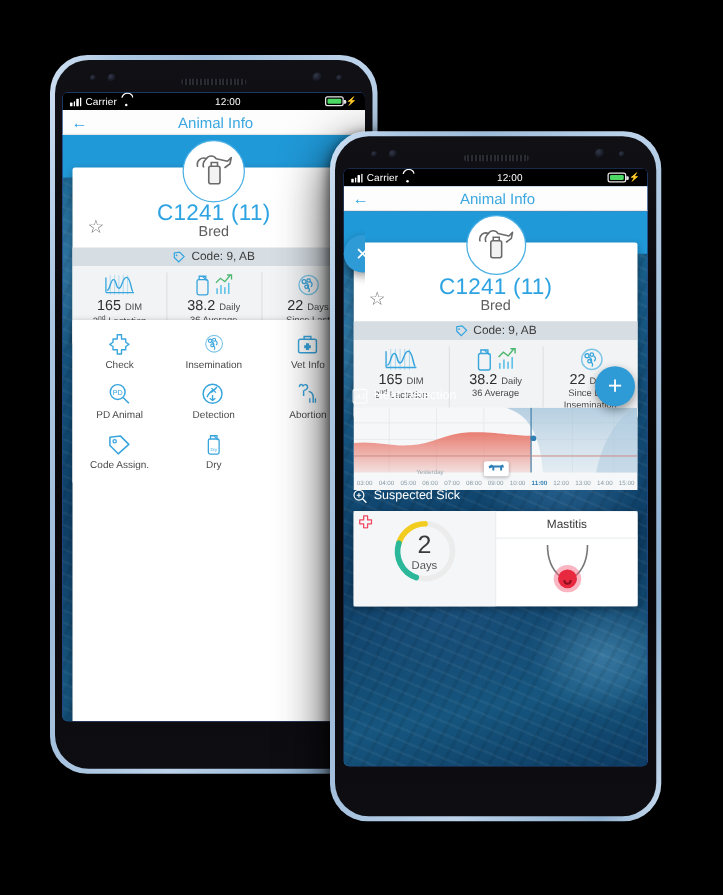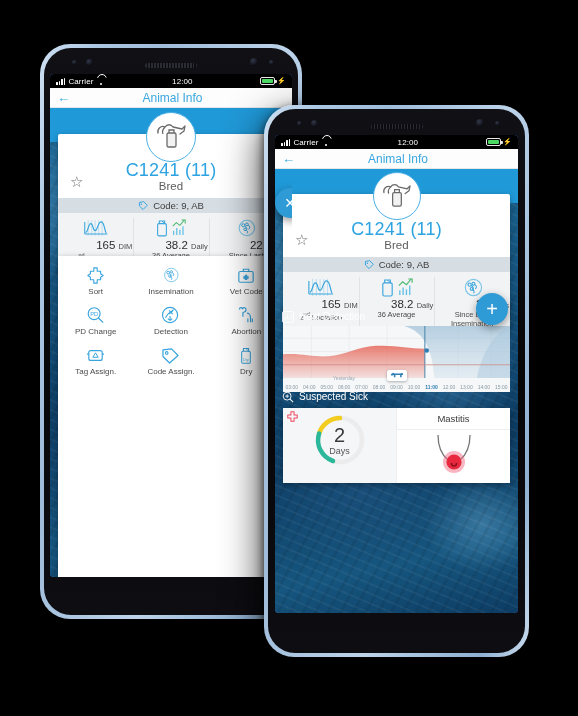--- a/index.html
+++ b/index.html
@@ -120,21 +120,21 @@
   .codebar {
     background:#d6dde3; display:flex; align-items:center; justify-content:center; gap:5px;
     font-size:9.5px; color:#3d3d3d; height:15px;
   }
 
   
   .statsrow { display:flex; background:#f1f3f4; }
   .stat { flex:1; text-align:center; padding:4px 1px 5px; position:relative; }
   .stat + .stat::before{content:"";position:absolute;left:0;top:5px;bottom:5px;width:1px;background:#e0e3e5;}
   .stat .ic { height:22px; display:flex; align-items:center; justify-content:center; gap:2px; }
-  .stat .big { font-size:11.5px; color:#2e2e2e;text-align:right; }
+  .stat .big { font-size:11.5px; color:#2e2e2e; }
   .stat .big em { font-style:normal; font-size:7.5px; color:#4b4b4b; }
   .stat .sub { font-size:7.5px; color:#4b4b4b; line-height:1.18; margin-top:1px; }
 
   
   .grid { display:flex; flex-wrap:wrap; background:#fff; padding:4px 0 6px; }
   .gitem { width:33.3333%; text-align:center; padding:5px 1px 4px; cursor:pointer; }
   .gitem .gi { height:20px; display:flex; align-items:center; justify-content:center; }
   .gitem .gl { font-size:8px; color:#4a4a4a; margin-top:2px; }
 
   
@@ -302,21 +302,21 @@
         </div>
 
         <div class="card" style="left:8px;right:8px;top:148px;bottom:-6px;">
           <div class="grid" id="grid-back">
               <div class="gitem">
                 <div class="gi">
                   <svg width="17" height="17" viewBox="0 0 20 20">
                     <path d="M8 1 L12 1 L12 5 L16 5 L16 8 L19 10 L16 12 L16 15 L12 15 L12 19 L8 19 L8 15 L4 15 L4 12 L1 10 L4 8 L4 5 L8 5 Z" fill="none" stroke="#39a5dd" stroke-width="1.3" stroke-linejoin="round"></path>
                   </svg>
                 </div>
-                <div class="gl">Sort</div>
+                <div class="gl">Check</div>
               </div>
               <div class="gitem">
                 <div class="gi">
                   <svg width="19" height="18" viewBox="0 0 24 22">
                     <circle cx="13" cy="11" r="8.5" fill="none" stroke="#7ec6e8" stroke-width="1.2"></circle>
                     <g fill="none" stroke="#39a5dd" stroke-width="1.1">
                       <circle cx="9" cy="8" r="1.7"></circle>
                       <path d="M10.6 9 C13 10 13.5 12.5 12 14"></path>
                       <circle cx="13" cy="7" r="1.5"></circle>
                       <path d="M14.4 8 C16.5 9 16.5 11 15 12.5"></path>
@@ -328,31 +328,31 @@
                 <div class="gl">Insemination</div>
               </div>
               <div class="gitem">
                 <div class="gi">
                   <svg width="18" height="17" viewBox="0 0 20 19">
                     <rect x="2" y="5" width="16" height="12" rx="1.6" fill="none" stroke="#39a5dd" stroke-width="1.3"></rect>
                     <path d="M7 5 L7 2.5 L13 2.5 L13 5" fill="none" stroke="#39a5dd" stroke-width="1.3"></path>
                     <path d="M8.6 8.6 L11.4 8.6 L11.4 10.2 L13 10.2 L13 13 L11.4 13 L11.4 14.6 L8.6 14.6 L8.6 13 L7 13 L7 10.2 L8.6 10.2 Z" fill="#39a5dd"></path>
                   </svg>
                 </div>
-                <div class="gl">Vet Code</div>
+                <div class="gl">Vet Info</div>
               </div>
               <div class="gitem">
                 <div class="gi">
                   <svg width="19" height="18" viewBox="0 0 21 20">
                     <circle cx="9" cy="8.5" r="6.6" fill="none" stroke="#39a5dd" stroke-width="1.3"></circle>
                     <line x1="13.8" y1="13.3" x2="19" y2="18.5" stroke="#39a5dd" stroke-width="1.4"></line>
                     <text x="9" y="11.3" font-size="6.4" fill="#39a5dd" text-anchor="middle" font-family="Liberation Sans, sans-serif">PD</text>
                   </svg>
                 </div>
-                <div class="gl">PD Change</div>
+                <div class="gl">PD Animal</div>
               </div>
               <div class="gitem">
                 <div class="gi">
                   <svg width="19" height="18" viewBox="0 0 21 20">
                     <circle cx="10" cy="10" r="8.4" fill="none" stroke="#39a5dd" stroke-width="1.3"></circle>
                     <path d="M5 13 C7 9 9 7 12 6 L14 4" fill="none" stroke="#39a5dd" stroke-width="1.2"></path>
                     <path d="M9 5 L13 9 M13 5 L9 9" stroke="#39a5dd" stroke-width="1.2"></path>
                     <path d="M10 11 L10 16 M7.5 14 L10 16 L12.5 14" fill="none" stroke="#39a5dd" stroke-width="1.2"></path>
                   </svg>
                 </div>
@@ -361,30 +361,20 @@
               <div class="gitem">
                 <div class="gi">
                   <svg width="19" height="18" viewBox="0 0 21 20">
                     <path d="M3 4 C2 2 5 1 6 3 C7.5 1 10 2 10 4 C10 6 8 7 6.5 7" fill="none" stroke="#39a5dd" stroke-width="1.3"></path>
                     <path d="M6.5 7 L6.5 12" stroke="#39a5dd" stroke-width="1.3"></path>
                     <path d="M11 8 C13 8 15 10 15 13 L15 18" fill="none" stroke="#39a5dd" stroke-width="1.3"></path>
                     <path d="M12 18 L12 14 M17 18 L17 14" stroke="#39a5dd" stroke-width="1.2"></path>
                   </svg>
                 </div>
                 <div class="gl">Abortion</div>
-              </div>
-              <div class="gitem">
-                <div class="gi">
-                  <svg width="19" height="17" viewBox="0 0 21 19">
-                    <rect x="3" y="4" width="15" height="11" rx="2.2" fill="none" stroke="#39a5dd" stroke-width="1.3"></rect>
-                    <path d="M3 8 L1 8 M18 8 L20 8" stroke="#39a5dd" stroke-width="1.3"></path>
-                    <path d="M7.5 11.5 L10.5 6.5 L13.5 11.5 Z" fill="none" stroke="#39a5dd" stroke-width="1.1"></path>
-                  </svg>
-                </div>
-                <div class="gl">Tag Assign.</div>
               </div>
               <div class="gitem">
                 <div class="gi">
                   <svg width="19" height="17" viewBox="0 0 20 18">
                     <path d="M11 2 L18 9 L9 17 L2 10 L2 3 Z" fill="none" stroke="#39a5dd" stroke-width="1.3" stroke-linejoin="round"></path>
                     <circle cx="6" cy="6.3" r="1.4" fill="none" stroke="#39a5dd" stroke-width="1.1"></circle>
                   </svg>
                 </div>
                 <div class="gl">Code Assign.</div>
               </div>

